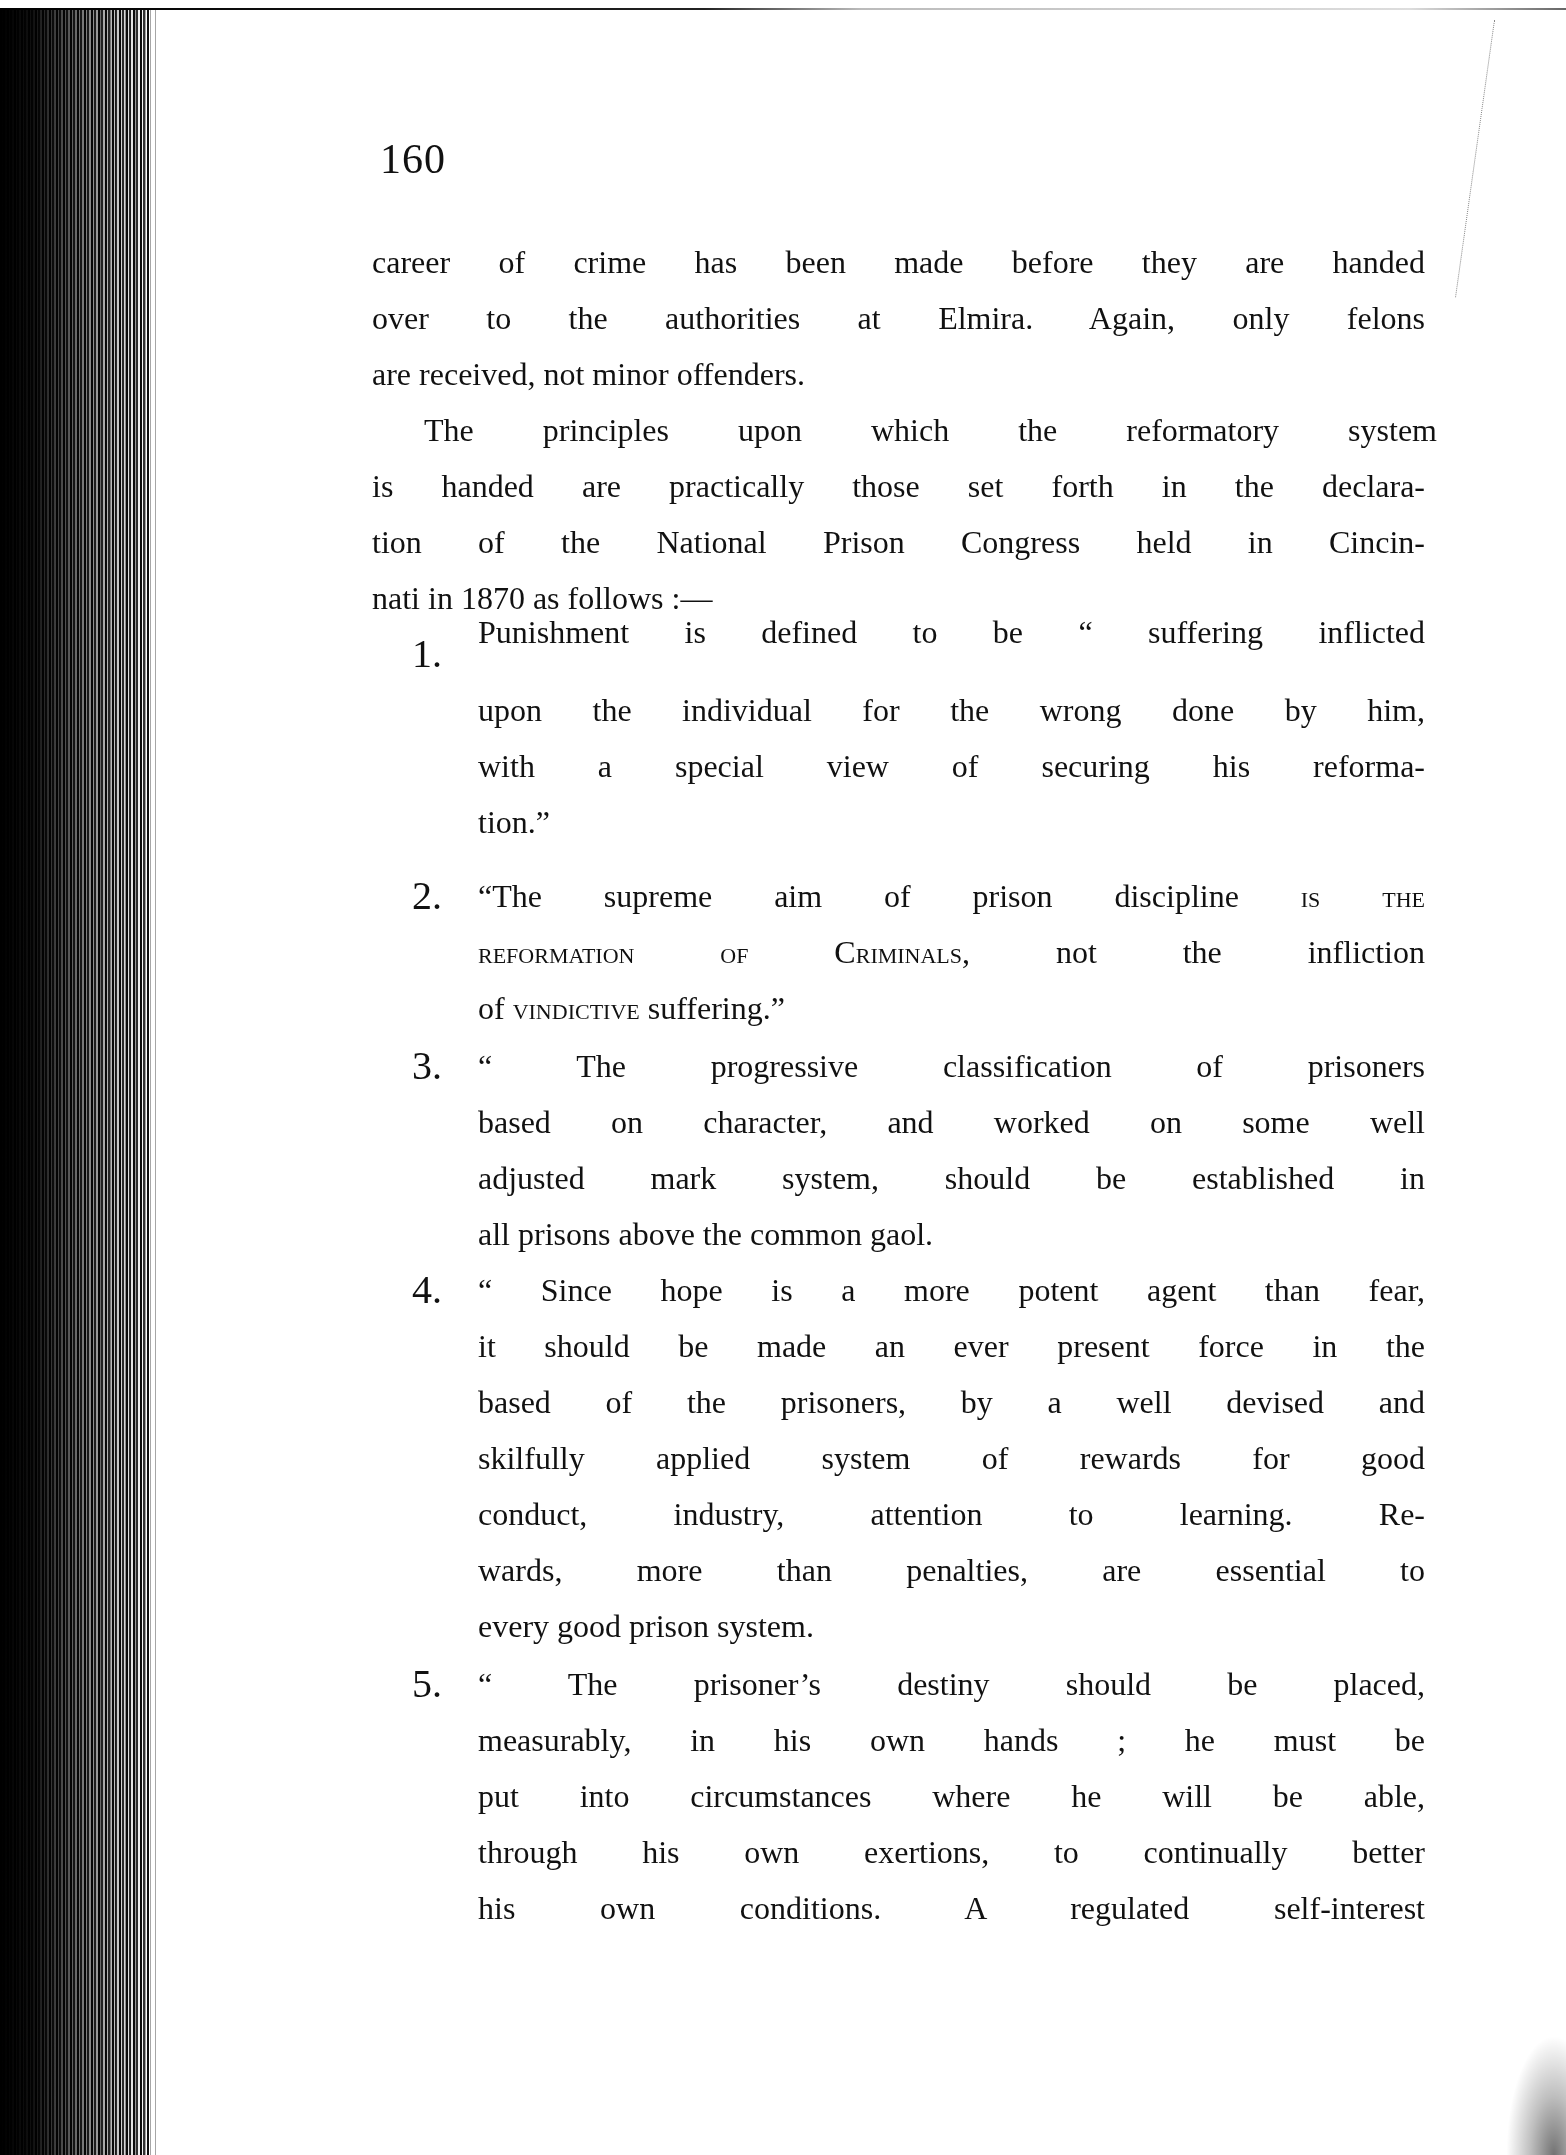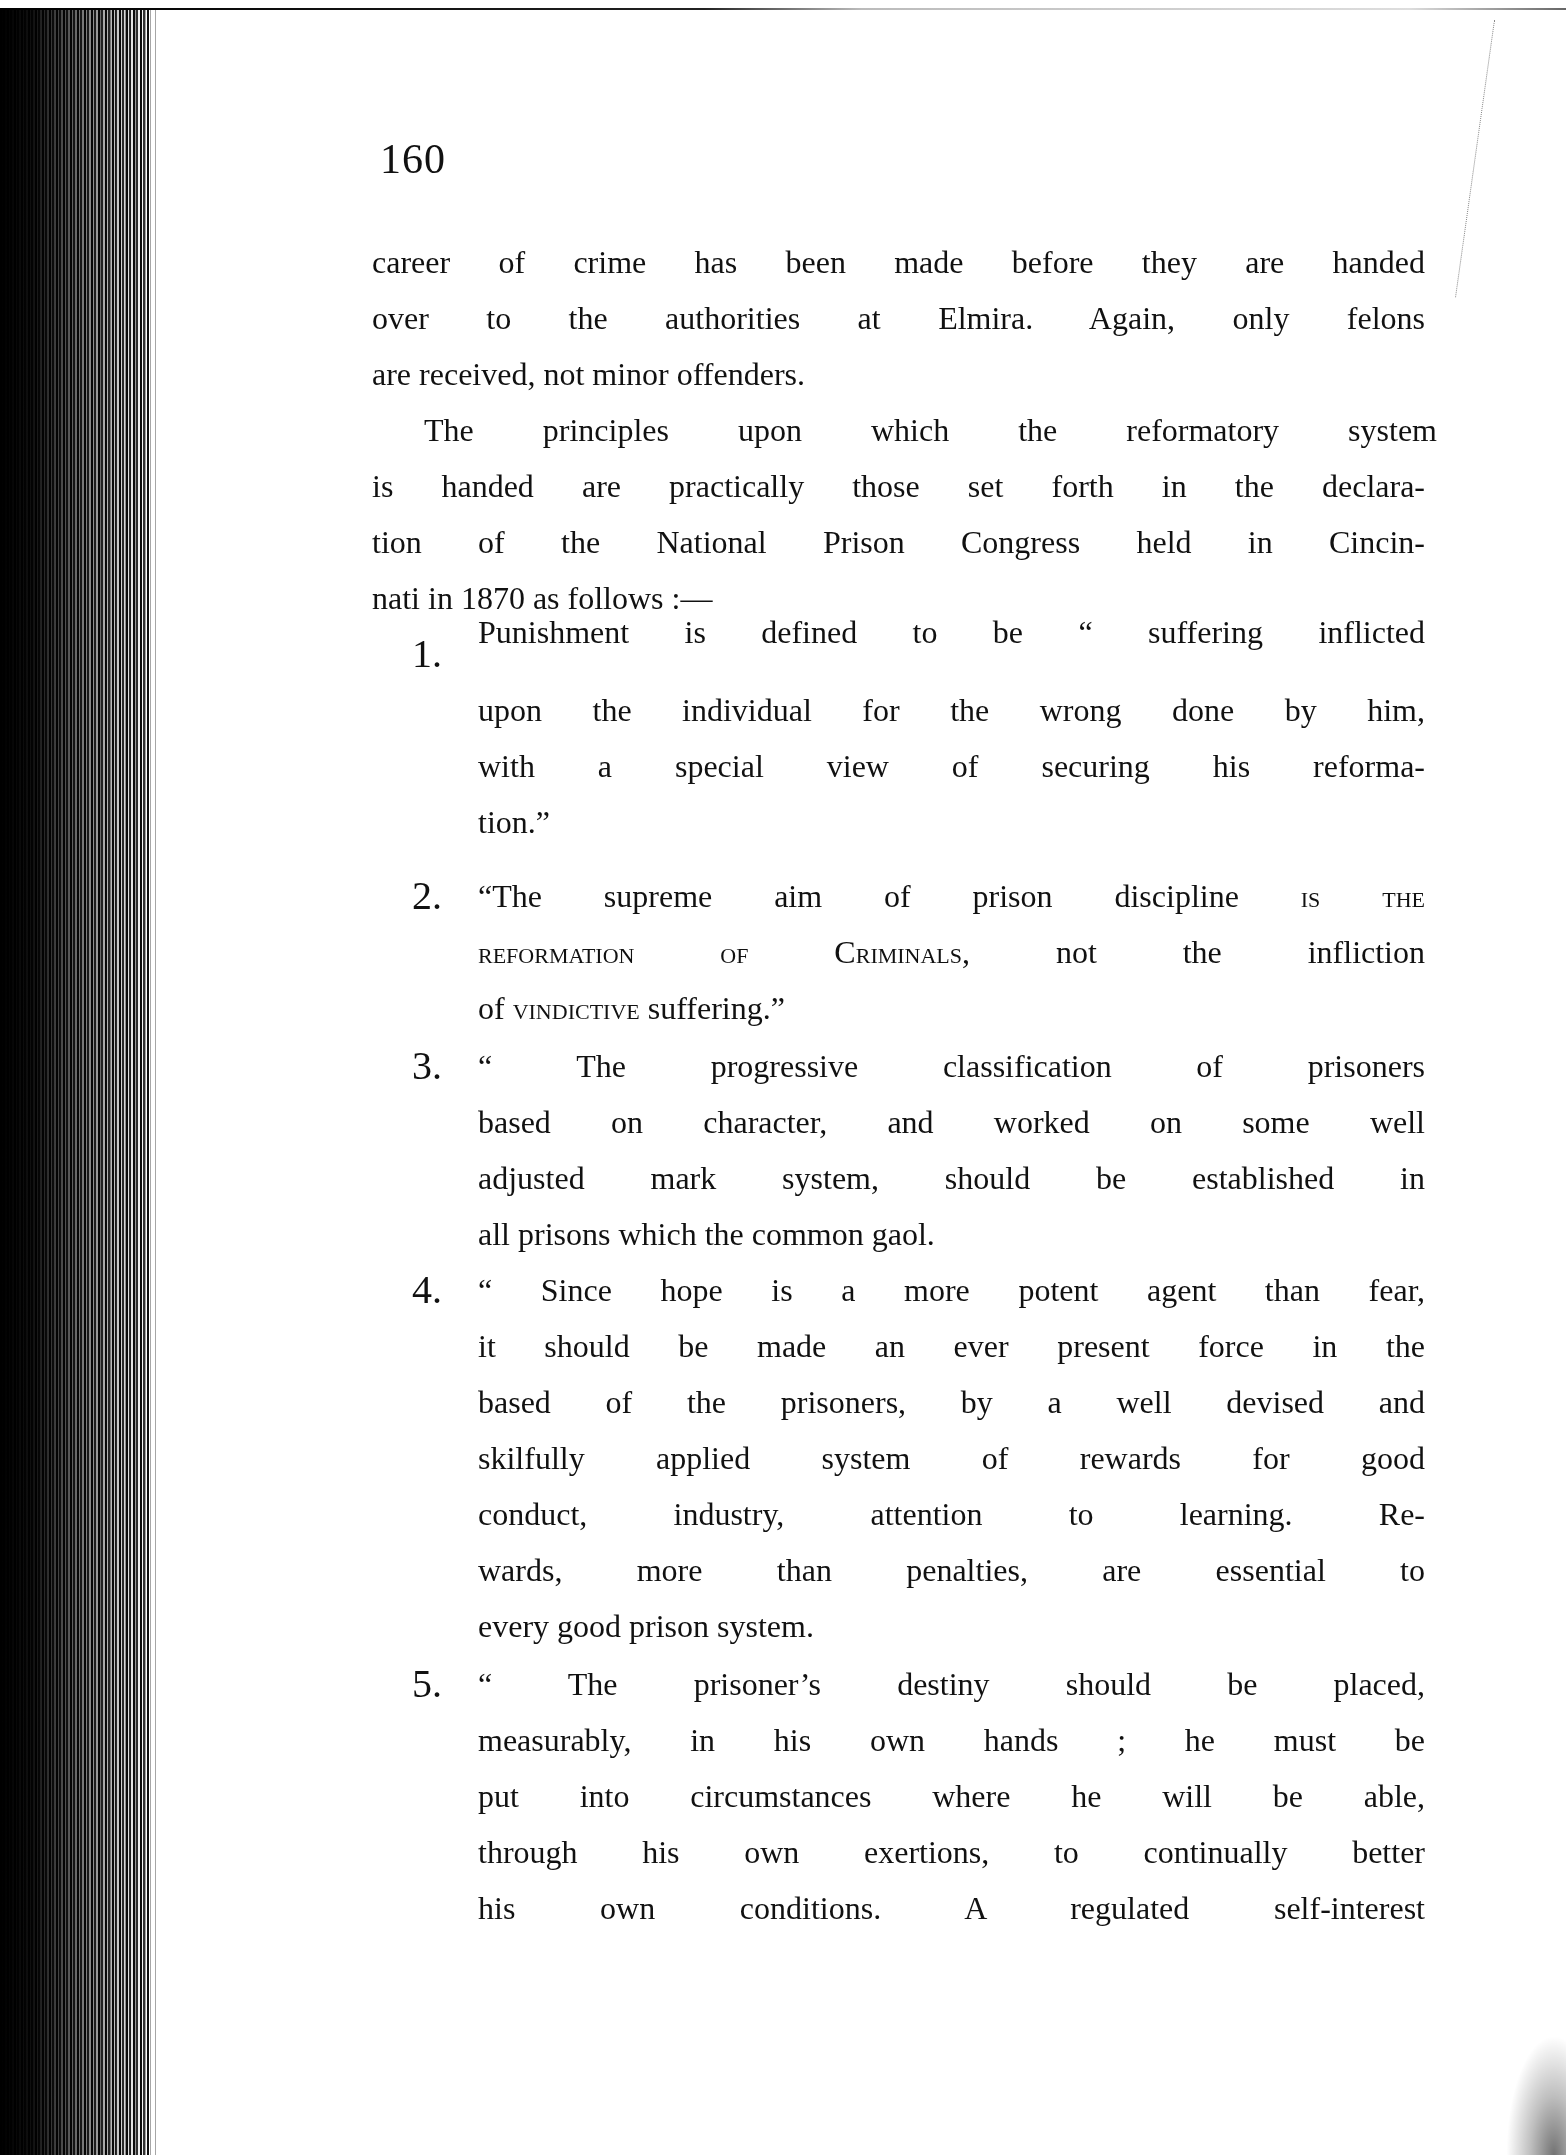--- a/index.html
+++ b/index.html
@@ -89,21 +89,21 @@
 
 <div class="item-num" style="top:868px">2.</div>
 <div class="line item-line" style="top:868px"><span>“The supreme aim of prison discipline </span><span class="sc">is the</span></div>
 <div class="line item-line" style="top:924px"><span class="sc">reformation of Criminals</span><span>, not the infliction</span></div>
 <div class="line item-line last" style="top:980px"><span>of </span><span class="sc">vindictive</span><span> suffering.”</span></div>
 
 <div class="item-num" style="top:1038px">3.</div>
 <div class="line item-line" style="top:1038px">“ The progressive classification of prisoners</div>
 <div class="line item-line" style="top:1094px">based on character, and worked on some well</div>
 <div class="line item-line" style="top:1150px">adjusted mark system, should be established in</div>
-<div class="line item-line last" style="top:1206px">all prisons which the common gaol.</div>
+<div class="line item-line last" style="top:1206px">all prisons above the common gaol.</div>
 
 <div class="item-num" style="top:1262px">4.</div>
 <div class="line item-line" style="top:1262px">“ Since hope is a more potent agent than fear,</div>
 <div class="line item-line" style="top:1318px">it should be made an ever present force in the</div>
 <div class="line item-line" style="top:1374px">based of the prisoners, by a well devised and</div>
 <div class="line item-line" style="top:1430px">skilfully applied system of rewards for good</div>
 <div class="line item-line" style="top:1486px">conduct, industry, attention to learning.   Re-</div>
 <div class="line item-line" style="top:1542px">wards, more than penalties, are essential to</div>
 <div class="line item-line last" style="top:1598px">every good prison system.</div>
 

